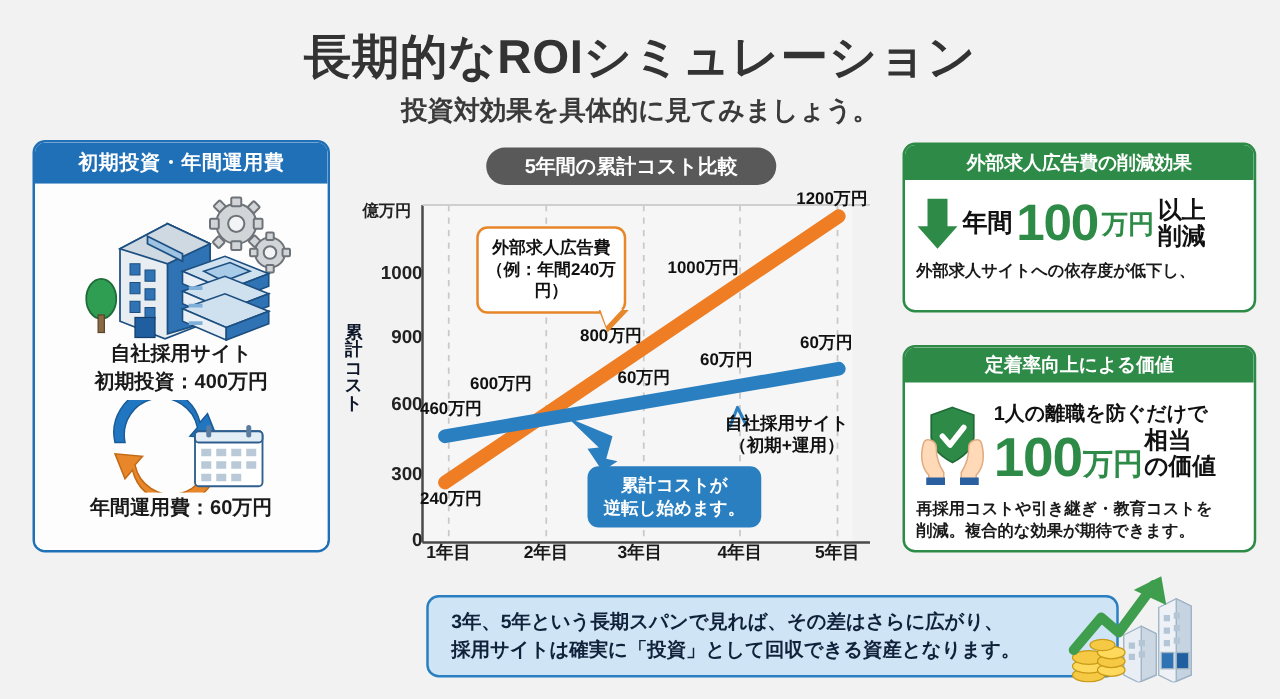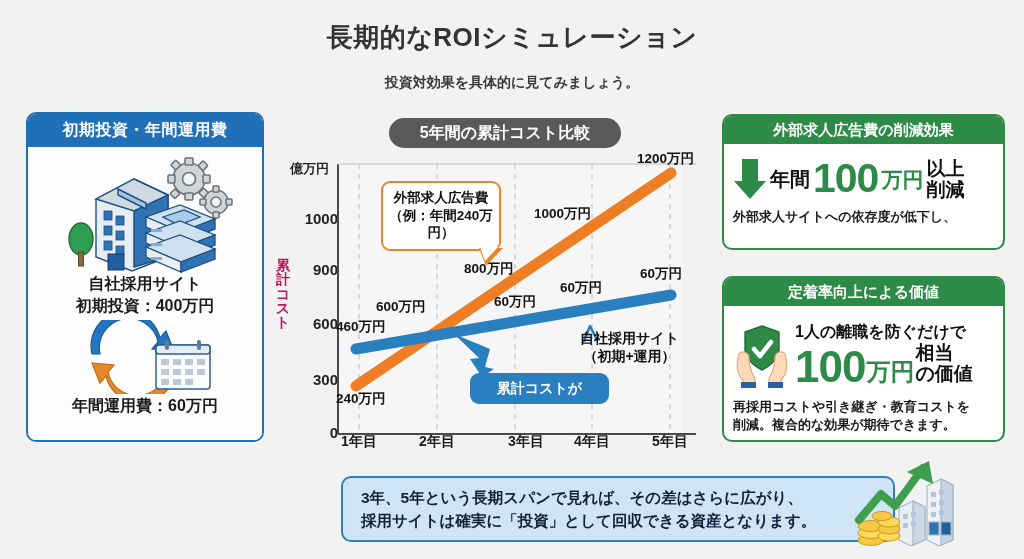--- a/index.html
+++ b/index.html
@@ -7,26 +7,26 @@
     width: 1024px; height: 559px;
     font-family: "Liberation Sans", "DejaVu Sans", sans-serif;
     background: #f2f2f2;
     overflow: hidden;
   }
   #root { position: relative; width: 1024px; height: 559px; background: #f2f2f2; }
 
   
   .page-title {
     position: absolute; left: 0; top: 20px; width: 1024px;
-    text-align: center; font-size: 26px; font-weight: bold;
+    text-align: center; font-size: 38px; font-weight: bold;
     color: #333; letter-spacing: .5px;
   }
   .page-subtitle {
     position: absolute; left: 0; top: 74px; width: 1024px;
-    text-align: center; font-size: 14px; font-weight: bold; color: #3a3a3a;
+    text-align: center; font-size: 21px; font-weight: bold; color: #3a3a3a;
   }
 
   
   .left-panel {
     position: absolute; left: 26px; top: 112px; width: 238px; height: 330px;
     background: #ffffff; border: 2px solid #2070b8; border-radius: 10px;
     overflow: hidden;
   }
   .left-panel-header {
     height: 33px; background: #2070b8; color: #fff;
@@ -47,21 +47,21 @@
     position: absolute; left: 389px; top: 118px; width: 232px; height: 30px;
     background: #595959; color:#fff; border-radius: 15px;
     display:flex; align-items:center; justify-content:center;
     font-size: 16px; font-weight: bold;
   }
   .y-axis-unit {
     position:absolute; left: 0px; top: 160px; font-size: 13px; font-weight: bold; color:#222;
   }
   .y-axis-title {
     position:absolute; left: 274px; top: 258px; width: 18px;
-    font-size: 14px; font-weight: bold; color:#be185d; line-height: 1.02;
+    font-size: 14px; font-weight: bold; color:#0f172a; line-height: 1.02;
     text-align:center;
   }
   .y-tick {
     position:absolute; font-size: 15px; font-weight: bold; color:#222;
     text-align:right; width: 46px;
   }
   .x-tick {
     position:absolute; font-size: 14px; font-weight: bold; color:#1a1a1a;
     width: 60px; text-align:center;
   }
@@ -291,32 +291,33 @@
 
   
   <div class="callout-orange">
     <div>外部求人広告費</div>
     <div>（例：年間240万円）</div>
   </div>
 
   
   <div class="callout-blue">
     <div>累計コストが</div>
+    <div>逆転し始めます。</div>
   </div>
 
   
   <div class="series-label" style="left:580px; top:330px;">
     <div>自社採用サイト</div>
     <div>（初期+運用）</div>
   </div>
 
   
   <div class="x-tick" style="left:329px; top:433px;">1年目</div>
   <div class="x-tick" style="left:407px; top:433px;">2年目</div>
-  <div class="x-tick" style="left:496px; top:433px;">3年目</div>
+  <div class="x-tick" style="left:482px; top:433px;">3年目</div>
   <div class="x-tick" style="left:562px; top:433px;">4年目</div>
   <div class="x-tick" style="left:640px; top:433px;">5年目</div>
 
   
   <div class="card" style="top:114px; height:136px;">
     <div class="card-header">外部求人広告費の削減効果</div>
     <div class="card-body">
       <div style="display:flex; align-items:center; gap:3px; height:58px;">
         <span>
           <svg width="34" height="44" viewBox="0 0 34 44">

